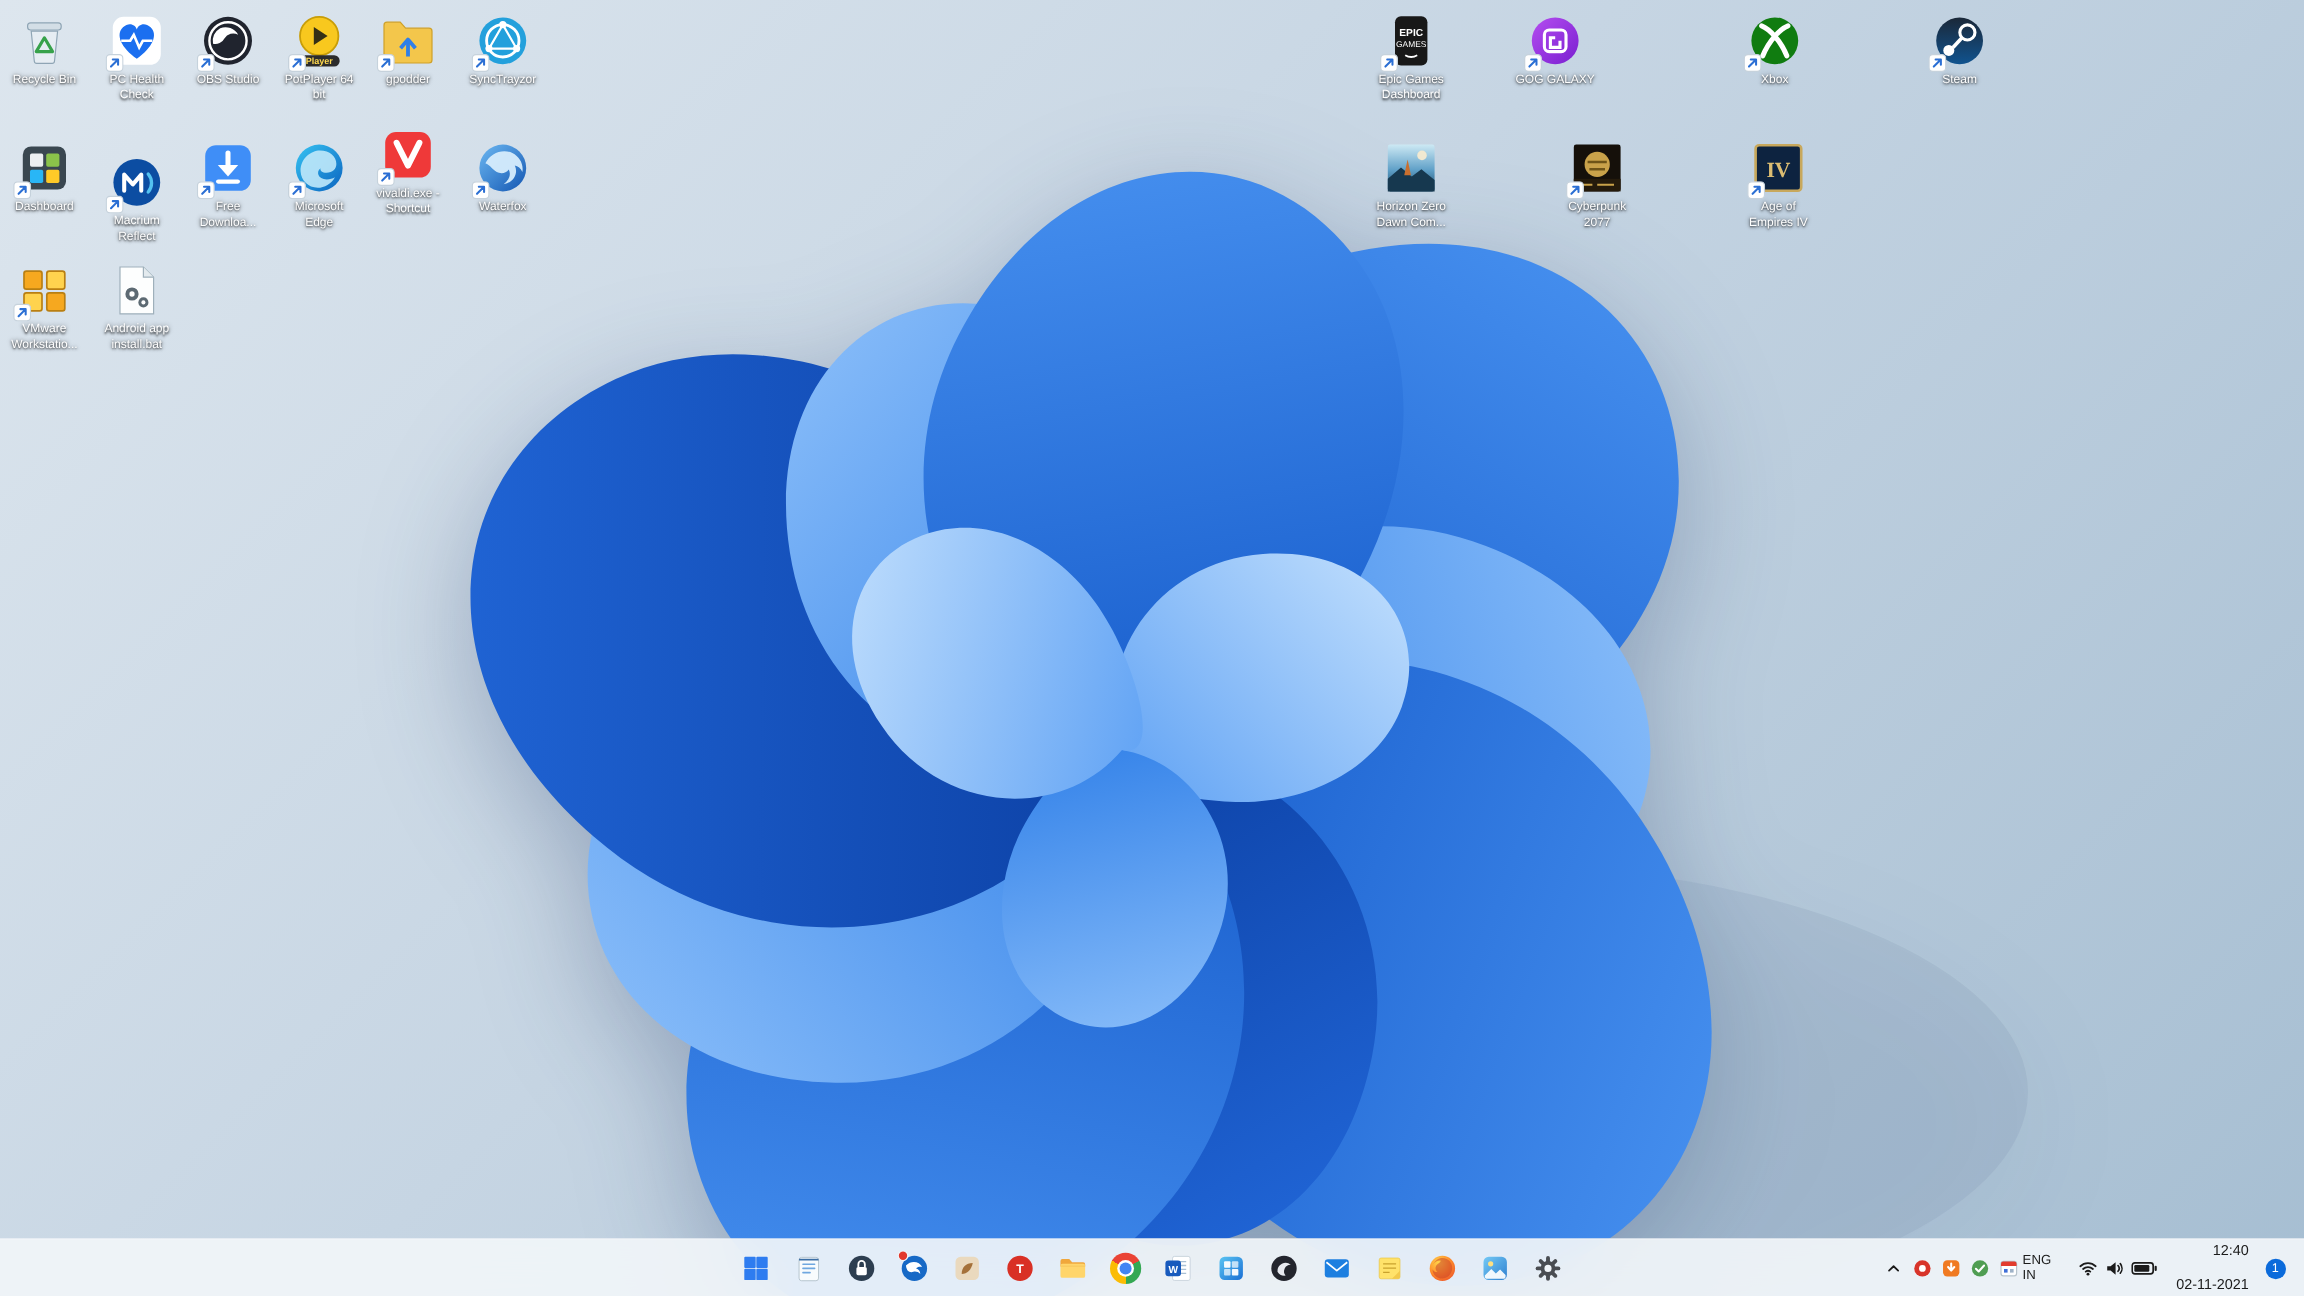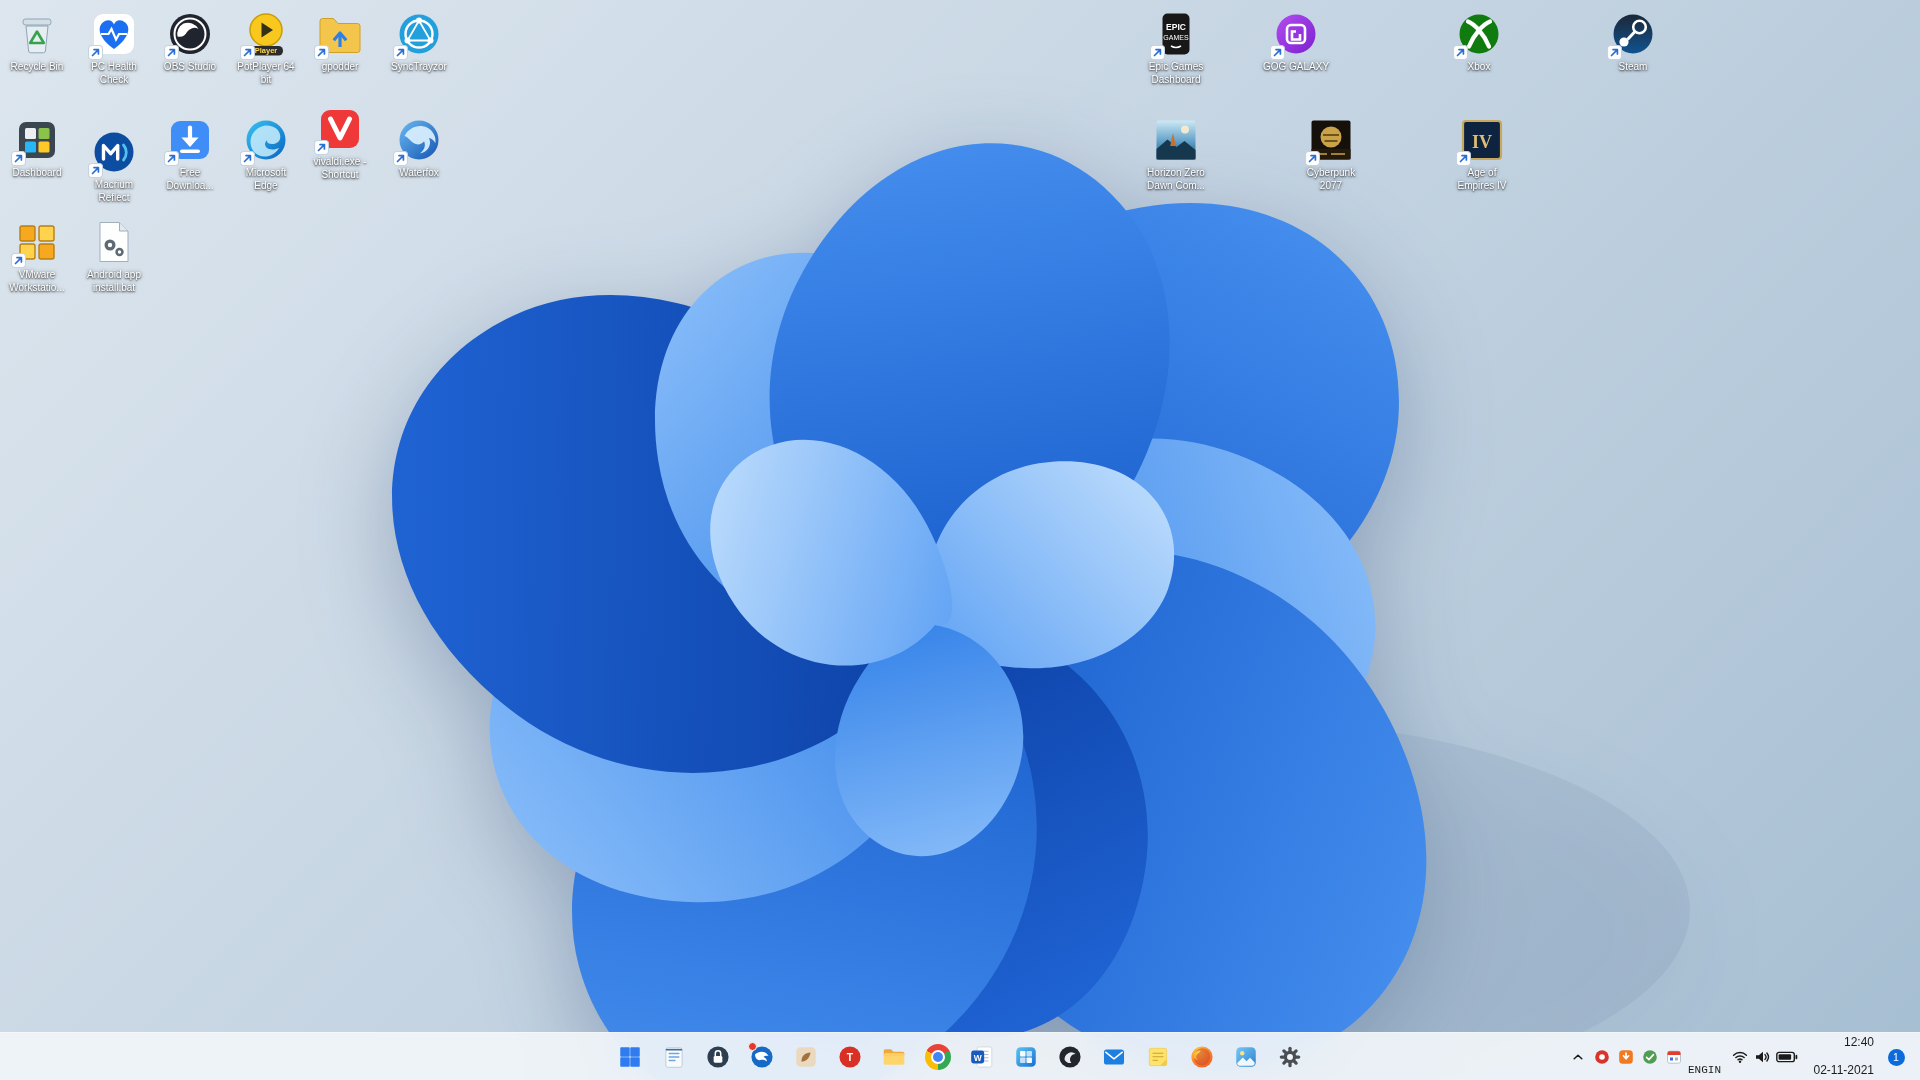--- a/index.html
+++ b/index.html
@@ -32,23 +32,23 @@
     background:#e3382c; border:1.5px solid #f1f5f9; }
   .ci { width:26px; height:26px; border-radius:50%; position:relative; display:block;
     background:conic-gradient(from -60deg,#ea4335 0 120deg,#34a853 0 240deg,#fbbc04 0 360deg); }
   .ci::before { content:""; position:absolute; inset:22%; background:#fff; border-radius:50%; }
   .ci::after { content:""; position:absolute; inset:30%; background:#4285f4; border-radius:50%; }
   .tray { position:absolute; right:0; top:0; height:48px; display:flex; align-items:center; padding-right:10px; }
   .tray-btn { width:24px; height:40px; border:none; background:transparent; border-radius:4px;
     display:flex; align-items:center; justify-content:center; cursor:pointer; }
   .tray-btn svg { width:16px; height:16px; display:block; }
   .tray-group { display:flex; align-items:center; }
-  .lang { display:flex; align-items:flex-end; justify-content:center;
+  .lang { display:flex; flex-direction:column; align-items:flex-start; justify-content:center;
     border:none; background:transparent; width:38px; height:40px; border-radius:4px;
-    font-size:11px; color:#1b1b1b; line-height:1.2; cursor:pointer; font-family:Liberation Mono, monospace; }
+    font-size:11px; color:#1b1b1b; line-height:1.2; cursor:pointer; font-family:Liberation Sans, sans-serif; }
   .status { display:flex; align-items:center; gap:6px; border:none; background:transparent;
     height:40px; padding:0 8px; border-radius:4px; cursor:pointer; }
   .status svg { display:block; }
   .status .w16 { width:16px; height:16px; }
   .status .batt { width:22px; height:12px; }
   .clockbtn { display:flex; flex-direction:column; align-items:flex-end; justify-content:center;
     border:none; background:transparent; height:40px; padding:0 8px; border-radius:4px;
     font-size:12px; color:#1b1b1b; line-height:1.3; cursor:pointer; font-family:inherit;gap:12px; }
   .notif { border:none; background:transparent; height:40px; width:28px; display:flex;
     align-items:center; justify-content:center; cursor:pointer; }

